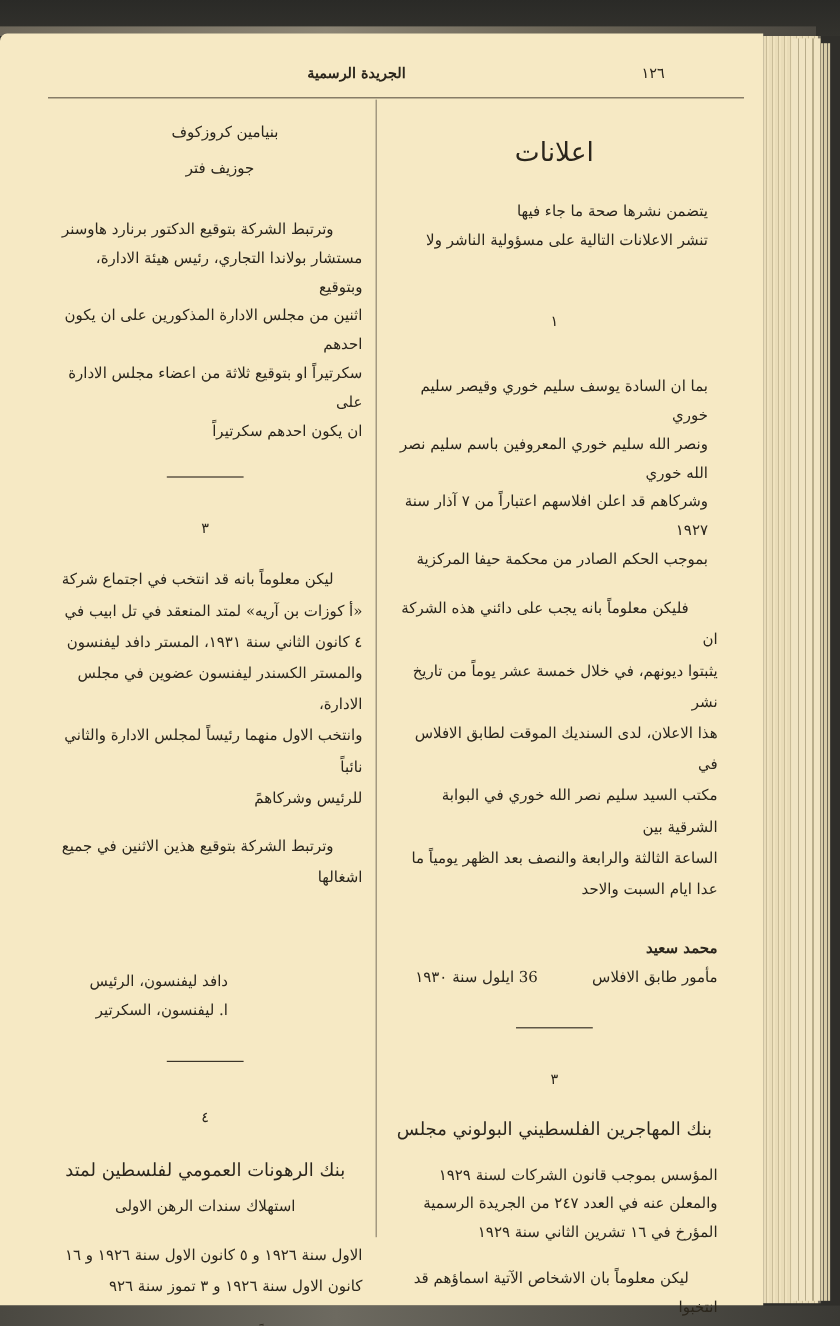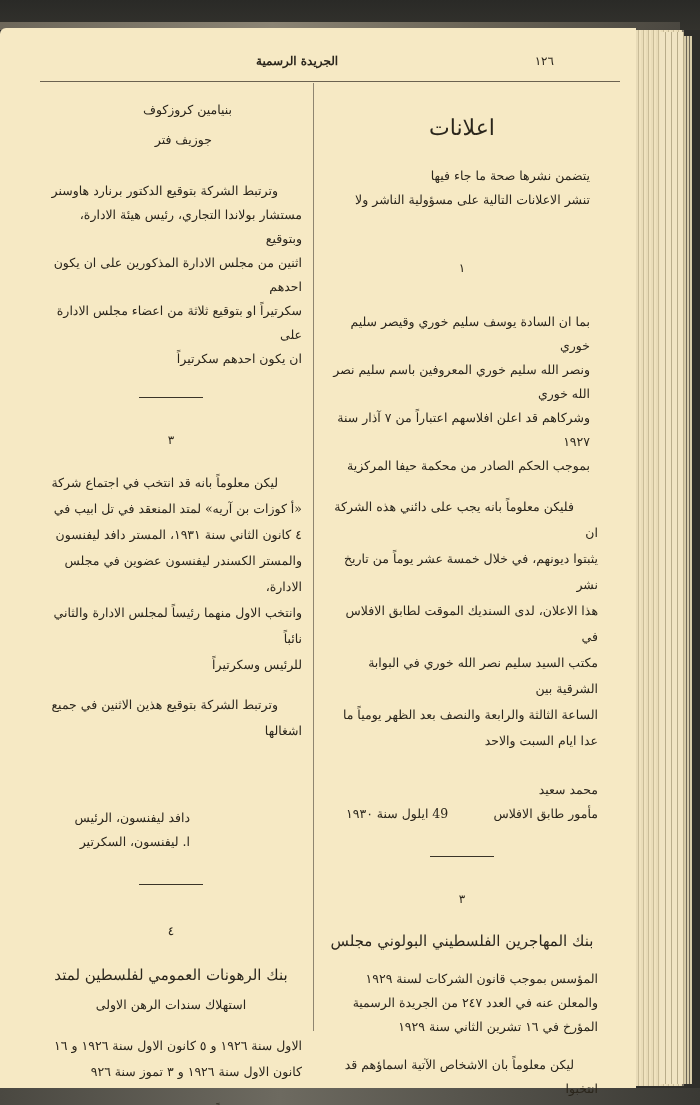--- a/index.html
+++ b/index.html
@@ -107,24 +107,24 @@
   <div style="line-height:26px;">
     <p class="indent">فليكن معلوماً بانه يجب على دائني هذه الشركة ان</p>
     <p>يثبتوا ديونهم، في خلال خمسة عشر يوماً من تاريخ نشر</p>
     <p>هذا الاعلان، لدى السنديك الموقت لطابق الافلاس في</p>
     <p>مكتب السيد سليم نصر الله خوري في البوابة الشرقية بين</p>
     <p>الساعة الثالثة والرابعة والنصف بعد الظهر يومياً ما</p>
     <p>عدا ايام السبت والاحد</p>
   </div>
   <div style="height:24px"></div>
   <div>
-    <p style="padding-left:200px; font-weight:normal;">محمد سعيد</p>
+    <p style="padding-left:200px; font-weight:bold;">محمد سعيد</p>
     <div class="sig-line">
       <span>مأمور طابق الافلاس</span>
-      <span style="padding-left:20px;">49 ايلول سنة ١٩٣٠</span>
+      <span style="padding-left:20px;">36 ايلول سنة ١٩٣٠</span>
     </div>
   </div>
   <div style="height:30px"></div>
   <div class="rule"></div>
   <div style="height:30px"></div>
   <div class="num">٣</div>
   <div style="height:18px"></div>
   <div class="heading-md">بنك المهاجرين الفلسطيني البولوني مجلس</div>
   <div style="height:14px"></div>
   <div class="center">
@@ -157,21 +157,21 @@
   <div class="rule"></div>
   <div style="height:30px"></div>
   <div class="num">٣</div>
   <div style="height:18px"></div>
   <div style="line-height:26px;">
     <p class="indent">ليكن معلوماً بانه قد انتخب في اجتماع شركة</p>
     <p>«أ كوزات بن آريه» لمتد المنعقد في تل ابيب في</p>
     <p>٤ كانون الثاني سنة ١٩٣١، المستر دافد ليفنسون</p>
     <p>والمستر الكسندر ليفنسون عضوين في مجلس الادارة،</p>
     <p>وانتخب الاول منهما رئيساً لمجلس الادارة والثاني نائباً</p>
-    <p>للرئيس وسكرتيراً</p>
+    <p>للرئيس وشركاهمً</p>
   </div>
   <div style="height:14px"></div>
   <div style="line-height:26px;">
     <p class="indent">وترتبط الشركة بتوقيع هذين الاثنين في جميع</p>
     <p>اشغالها</p>
   </div>
   <div style="height:22px"></div>
   <div style="padding-right:112px;margin-top:40px;">
     <p>دافد ليفنسون، الرئيس</p>
     <p>ا. ليفنسون، السكرتير</p>

